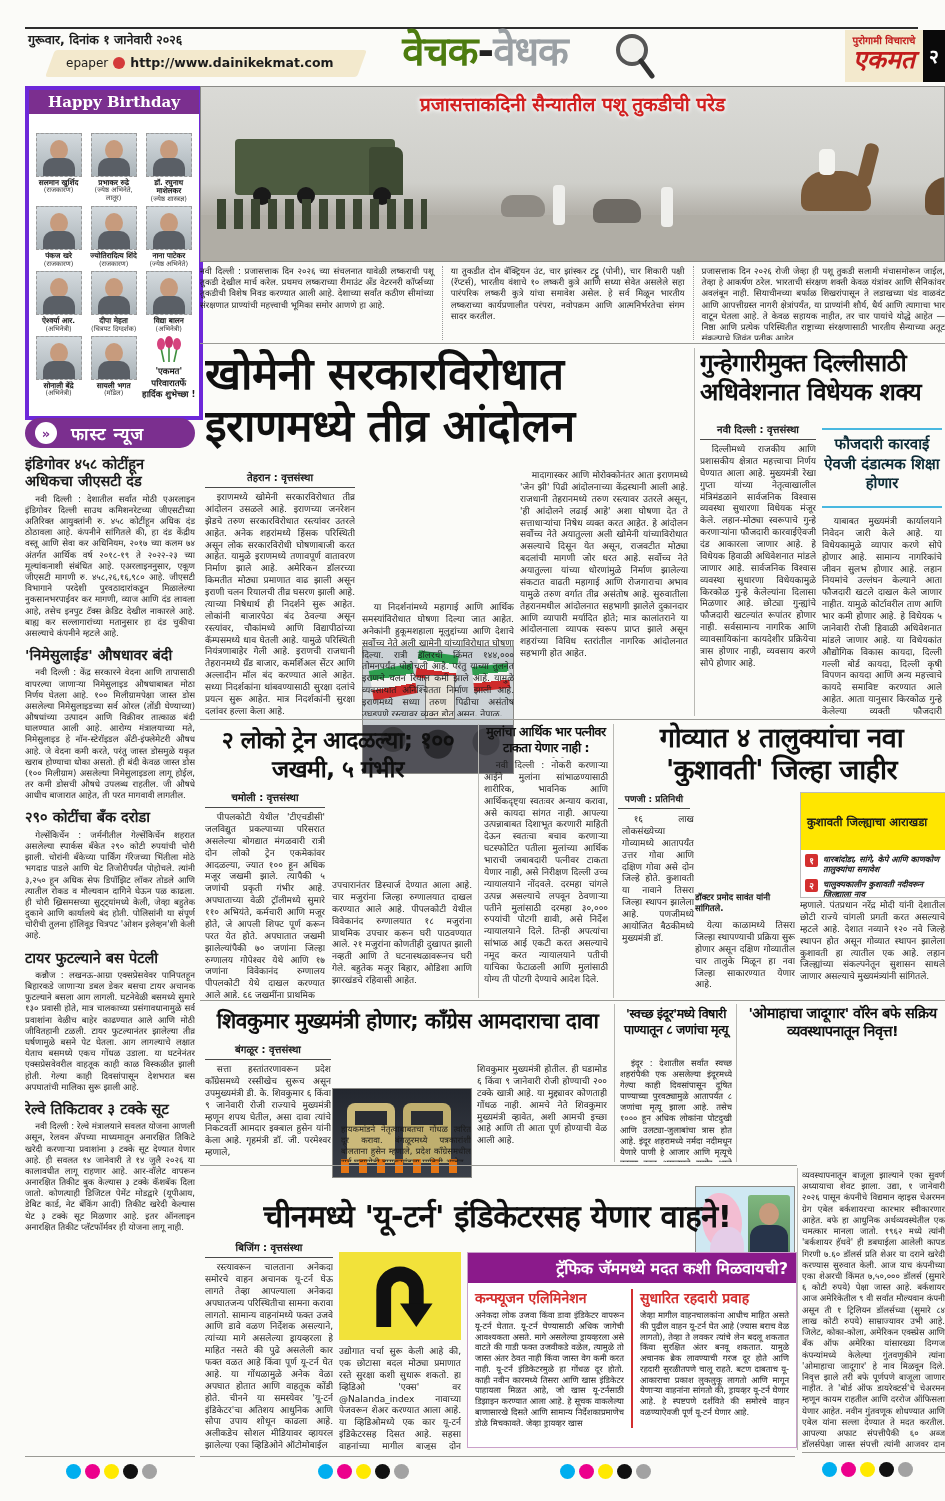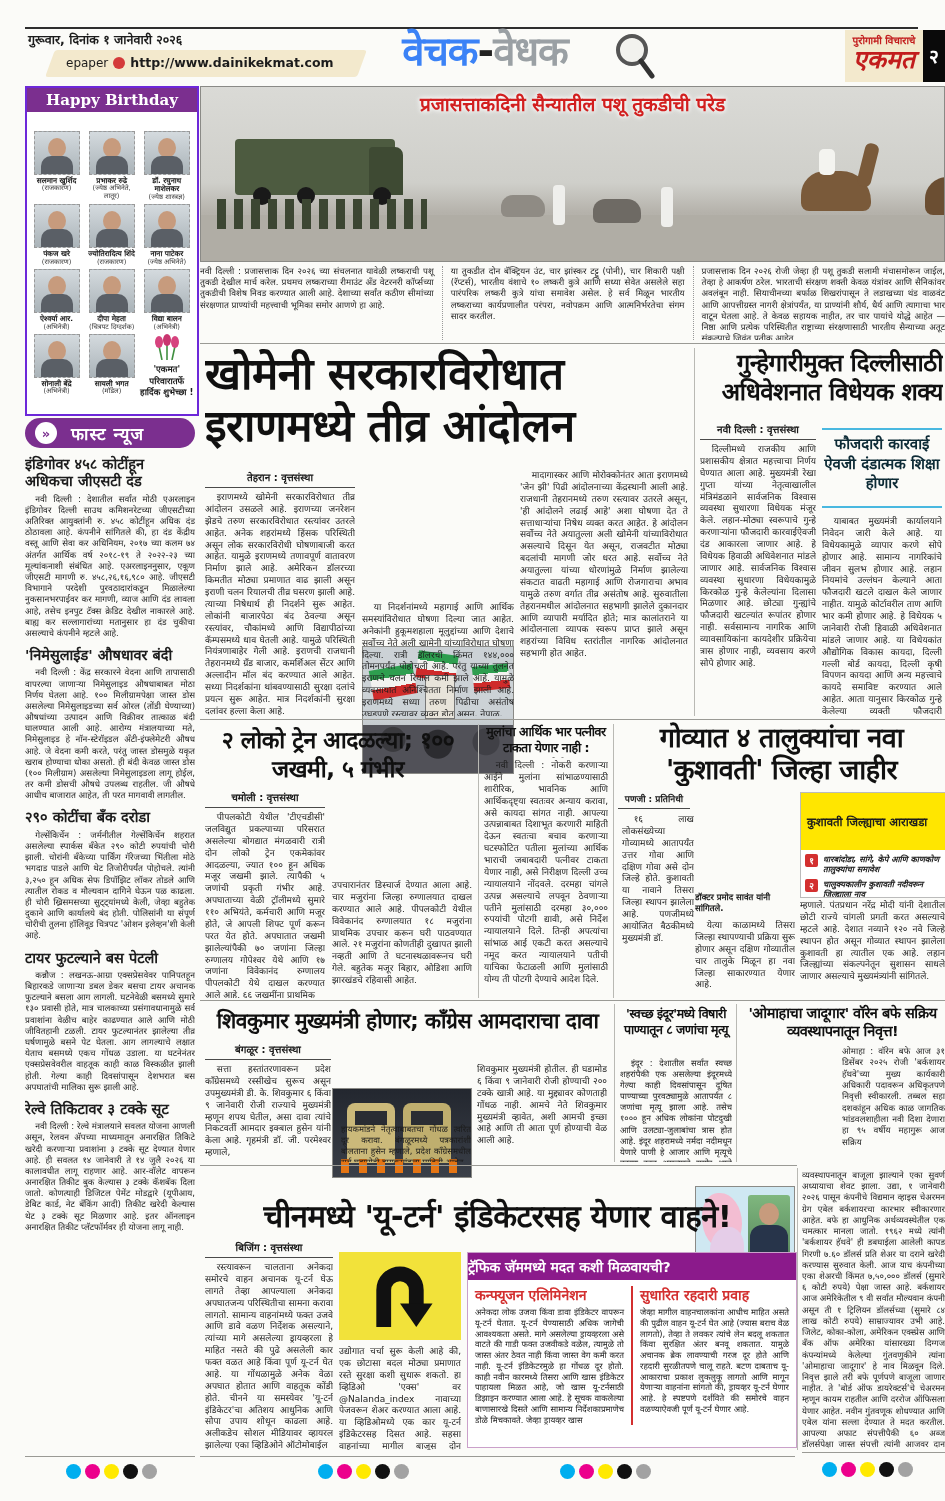--- a/index.html
+++ b/index.html
@@ -15,21 +15,21 @@
           padding-bottom:3px;}
   .headline{font-weight:bold;color:#101010;letter-spacing:-0.5px;}
   .photo{position:relative;border:1px solid #8a8a86;box-sizing:border-box;}
   .dots{position:absolute;display:flex;gap:4px;}
   .dot{width:15px;height:15px;border-radius:50%;display:inline-block;}
   .d-c{background:#00aeef}.d-m{background:#ec008c}.d-y{background:#ffe900}.d-k{background:#111}.d-g{background:#a2a2a2}
   
   .mast-kicker{color:#c21d1d;font-weight:bold;font-size:10px;text-align:center;}
   .mast-logo{color:#c21d1d;font-weight:bold;font-size:25px;text-align:center;font-style:italic;line-height:1;}
   
-  .bday{border:2px solid #6d28d9;background:#fff;}
+  .bday{border:4px solid #6d28d9;background:#fff;}
   .bday-head{background:#7b2f8f;color:#fff;font-family:"DejaVu Serif","Liberation Serif",serif;
              font-weight:bold;font-size:15px;text-align:center;padding:3px 0;}
   .bgrid{display:flex;flex-wrap:wrap;padding:19px 2px;}
   .bcell{width:33.2%;text-align:center;margin-bottom:3px;}
   .face{width:44px;height:42px;margin:0 auto;border:1px dashed #999;position:relative;overflow:hidden;
         background:linear-gradient(#d4dade,#aab3b8);}
   .face::before{content:"";position:absolute;left:50%;top:6px;transform:translateX(-50%);
         width:18px;height:20px;border-radius:50%;background:#c79b7d;}
   .face::after{content:"";position:absolute;left:50%;top:24px;transform:translateX(-50%);
         width:32px;height:18px;border-radius:10px 10px 0 0;background:#5a5f66;}
@@ -44,21 +44,21 @@
   .fn-h{font-size:14.5px;font-weight:bold;line-height:1.2;margin:8px 0 3px 0;}
   
   .kbox{border:1px solid #bbb;background:#fff;}
   .kbox-title{background:#ffe600;font-weight:bold;font-size:11.5px;padding:21px 6px;}
   .krow{display:flex;align-items:flex-start;margin:4px 4px 0 4px;}
   .knum{background:#d32f2f;color:#fff;font-weight:bold;font-size:9px;min-width:13px;height:13px;
         display:flex;align-items:center;justify-content:center;margin-right:5px;border-radius:2px;}
   .ktext{font-size:8.2px;line-height:1.25;font-weight:bold;color:#222;font-style:italic;}
   
   .thelp{border:1px solid #caa0ca;}
-  .thelp-head{background:#8b1a8b;color:#fff;font-weight:bold;font-size:14px;text-align:left;padding:4px 0;}
+  .thelp-head{background:#8b1a8b;color:#fff;font-weight:bold;font-size:16px;text-align:right;padding:4px 8px;}
   .thelp-cols{display:flex;}
   .thelp-col{flex:1;padding:5px 7px;}
   .thelp-title{color:#d32f2f;font-weight:bold;font-size:14px;margin-bottom:3px;}
   .thelp-div{width:2px;background:#d32f2f;margin:6px 0;}
   .capcol{font-size:8.6px;line-height:1.3;text-align:justify;}
   .epaper-strip{position:absolute;left:50px;top:50px;width:312px;height:27px;background:#f3e9cd;
                 transform:skewX(-20deg);border-radius:3px;}
 </style>
 </head>
 <body>
@@ -68,21 +68,21 @@
   <div class="sec" style="left:0;top:0;width:945px;height:84px">
     <div class="hrule" style="left:25px;top:27px;width:893px;height:2px;background:#2e2e2e"></div>
     <div style="position:absolute;left:28px;top:31px;font-size:12.5px;font-weight:bold;">गुरूवार, दिनांक १ जानेवारी २०२६</div>
     <div class="epaper-strip"></div>
     <div style="position:absolute;left:66px;top:55px;display:flex;align-items:center;gap:5px;">
       <span style="font-size:12px;">epaper</span>
       <span style="width:12px;height:12px;border-radius:50%;background:#d43a3a;display:inline-block;"></span>
       <span style="font-size:12.5px;font-weight:bold;">http://www.dainikekmat.com</span>
     </div>
     <div style="position:absolute;left:345px;top:28px;width:280px;text-align:center;font-weight:bold;font-size:40px;letter-spacing:-1px;line-height:1.15;">
-      <span style="color:#3b82f6;">वेचक</span><span style="color:#222;">-</span><span style="color:#9aa0a4;">वेधक</span>
+      <span style="color:#4d7c0f;">वेचक</span><span style="color:#222;">-</span><span style="color:#9aa0a4;">वेधक</span>
     </div>
     <svg style="position:absolute;left:610px;top:30px;" width="46" height="50" viewBox="0 0 46 50">
       <circle cx="22" cy="20" r="14" fill="#f2f2ee" stroke="#555" stroke-width="4"></circle>
       <line x1="31" y1="31" x2="42" y2="46" stroke="#333" stroke-width="5" stroke-linecap="round"></line>
     </svg>
     <div style="position:absolute;left:845px;top:30px;width:78px;height:52px;background:#f3e9cd;padding-top:3px;box-sizing:border-box;">
       <div class="mast-kicker">पुरोगामी विचाराचे</div>
       <div class="mast-logo">एकमत</div>
     </div>
     <div style="position:absolute;left:923px;top:30px;width:22px;height:52px;background:#0a0a0a;color:#fff;display:flex;align-items:center;justify-content:center;font-size:19px;font-weight:bold;">
@@ -214,21 +214,21 @@
     <div style="position:absolute;left:54px;top:6px;width:40px;height:27px;background:linear-gradient(#2e9e4f 33%,#f2f2f0 33% 66%,#cf2b2b 66%);transform:rotate(8deg);"></div>
     <div style="position:absolute;left:62px;top:28px;width:28px;height:42px;background:#e8e4da;border:1px solid #777;"></div>
     <div style="position:absolute;left:110px;top:18px;width:36px;height:25px;background:linear-gradient(#2e9e4f 33%,#f2f2f0 33% 66%,#cf2b2b 66%);transform:rotate(-6deg);"></div>
     <div style="position:absolute;left:0;bottom:0;width:100%;height:48px;background:radial-gradient(circle at 20% 30%,#3a3a3e 12px,transparent 13px),radial-gradient(circle at 50% 40%,#2c2c30 14px,transparent 15px),radial-gradient(circle at 82% 35%,#404046 13px,transparent 14px),#515158;"></div>
   </div>
   <div class="bodytxt sec" style="left:362px;top:602px;width:152px;height:114px;">या निदर्शनांमध्ये महागाई आणि आर्थिक समस्यांविरोधात घोषणा दिल्या जात आहेत. अनेकांनी हुकूमशहाला मूलुद्दांच्या आणि देशाचे सर्वोच्च नेते अली खामेनी यांच्याविरोधात घोषणा दिल्या. रात्री डॉलरची किंमत १४४,००० तोमनपर्यंत पोहोचली आहे. परंतु याच्या तुलनेत इराणचे चलन रियाल कमी झाले आहे. यामुळे व्यवसायात अनिश्चितता निर्माण झाली आहे. इराणमध्ये सध्या तरुण पिढीचा असंतोष उघडपणे रस्त्यावर व्यक्त होत असून, नेपाळ,</div>
   <div class="bodytxt sec" style="left:520px;top:470px;width:168px;height:246px;">मादागास्कर आणि मोरोक्कोनंतर आता इराणमध्ये 'जेन झी' पिढी आंदोलनाच्या केंद्रस्थानी आली आहे. राजधानी तेहरानमध्ये तरुण रस्त्यावर उतरले असून, 'ही आंदोलने लढाई आहे' अशा घोषणा देत ते सत्ताधाऱ्यांचा निषेध व्यक्त करत आहेत. हे आंदोलन सर्वोच्च नेते अयातुल्ला अली खोमेनी यांच्याविरोधात असल्याचे दिसून येत असून, राजवटीत मोठ्या बदलांची मागणी जोर धरत आहे. सर्वोच्च नेते अयातुल्ला यांच्या धोरणांमुळे निर्माण झालेल्या संकटात वाढती महागाई आणि रोजगाराचा अभाव यामुळे तरुण वर्गात तीव्र असंतोष आहे. सुरुवातीला तेहरानमधील आंदोलनात सहभागी झालेले दुकानदार आणि व्यापारी मर्यादित होते; मात्र कालांतराने या आंदोलनाला व्यापक स्वरूप प्राप्त झाले असून शहरांच्या विविध स्तरांतील नागरिक आंदोलनात सहभागी होत आहेत.</div>
 
   <div class="vrule" style="left:694px;top:348px;height:368px;"></div>
 
-  <div class="headline sec" style="left:700px;top:349px;width:243px;height:66px;font-size:24px;line-height:1.2;text-align:right;">गुन्हेगारीमुक्त दिल्लीसाठी अधिवेशनात विधेयक शक्य</div>
+  <div class="headline sec" style="left:700px;top:349px;width:243px;height:66px;font-size:24px;line-height:1.2;">गुन्हेगारीमुक्त दिल्लीसाठी अधिवेशनात विधेयक शक्य</div>
   <div class="byline sec" style="left:700px;top:422px;width:116px;">नवी दिल्ली : वृत्तसंस्था</div>
   <div class="bodytxt sec" style="left:700px;top:444px;width:116px;height:272px;">दिल्लीमध्ये राजकीय आणि प्रशासकीय क्षेत्रात महत्त्वाचा निर्णय घेण्यात आला आहे. मुख्यमंत्री रेखा गुप्ता यांच्या नेतृत्वाखालील मंत्रिमंडळाने सार्वजनिक विश्वास व्यवस्था सुधारणा विधेयक मंजूर केले. लहान-मोठ्या स्वरूपाचे गुन्हे करणाऱ्यांना फौजदारी कारवाईऐवजी दंड आकारला जाणार आहे. हे विधेयक हिवाळी अधिवेशनात मांडले जाणार आहे. सार्वजनिक विश्वास व्यवस्था सुधारणा विधेयकामुळे किरकोळ गुन्हे केलेल्यांना दिलासा मिळणार आहे. छोट्या गुन्ह्यांचे फौजदारी खटल्यांत रूपांतर होणार नाही. सर्वसामान्य नागरिक आणि व्यावसायिकांना कायदेशीर प्रक्रियेचा त्रास होणार नाही, व्यवसाय करणे सोपे होणार आहे.</div>
   <div class="sec" style="left:822px;top:428px;width:120px;height:80px;border-top:2px solid #49b8e0;border-bottom:2px solid #49b8e0;font-weight:bold;font-size:15px;text-align:center;line-height:1.3;padding-top:5px;box-sizing:border-box;color:#0d2b36;">फौजदारी कारवाई ऐवजी दंडात्मक शिक्षा होणार</div>
   <div class="bodytxt sec" style="left:822px;top:516px;width:120px;height:200px;">याबाबत मुख्यमंत्री कार्यालयाने निवेदन जारी केले आहे. या विधेयकामुळे व्यापार करणे सोपे होणार आहे. सामान्य नागरिकांचे जीवन सुलभ होणार आहे. लहान नियमांचे उल्लंघन केल्याने आता फौजदारी खटले दाखल केले जाणार नाहीत. यामुळे कोर्टावरील ताण आणि भार कमी होणार आहे. हे विधेयक ५ जानेवारी रोजी हिवाळी अधिवेशनात मांडले जाणार आहे. या विधेयकांत औद्योगिक विकास कायदा, दिल्ली गल्ली बोर्ड कायदा, दिल्ली कृषी विपणन कायदा आणि अन्य महत्त्वाचे कायदे समाविष्ट करण्यात आले आहेत. आता यानुसार किरकोळ गुन्हे केलेल्या व्यक्ती फौजदारी कारवाईऐवजी दंडाच्या शिक्षेस पात्र असणार आहेत.</div>
 
   <div class="hrule" style="left:200px;top:719px;width:745px;"></div>
 
   <div class="headline sec" style="left:205px;top:726px;width:266px;height:60px;font-size:23px;line-height:1.25;text-align:center;">२ लोको ट्रेन आदळल्या; १०० जखमी, ५ गंभीर</div>
   <div class="byline sec" style="left:205px;top:790px;width:120px;">चमोली : वृत्तसंस्था</div>
   <div class="bodytxt sec" style="left:205px;top:812px;width:120px;height:186px;">पीपलकोटी येथील 'टीएचडीसी' जलविद्युत प्रकल्पाच्या परिसरात असलेल्या बोगद्यात मंगळवारी रात्री दोन लोको ट्रेन एकमेकांवर आदळल्या, ज्यात १०० हून अधिक मजूर जखमी झाले. त्यापैकी ५ जणांची प्रकृती गंभीर आहे. अपघाताच्या वेळी ट्रॉलीमध्ये सुमारे ११० अभियंते, कर्मचारी आणि मजूर होते, जे आपली शिफ्ट पूर्ण करून परत येत होते. अपघातात जखमी झालेल्यांपैकी ७० जणांना जिल्हा रुग्णालय गोपेश्वर येथे आणि १७ जणांना विवेकानंद रुग्णालय पीपलकोटी येथे दाखल करण्यात आले आहे. ६६ जखमींना प्राथमिक</div>
@@ -288,21 +288,20 @@
 
   <div class="vrule" style="left:614px;top:1004px;height:158px;"></div>
 
   <div class="headline sec" style="left:620px;top:1006px;width:112px;height:48px;font-size:12.5px;line-height:1.25;text-align:center;">'स्वच्छ इंदूर'मध्ये विषारी पाण्यातून ८ जणांचा मृत्यू</div>
   <div class="bodytxt sec" style="left:620px;top:1058px;width:112px;height:104px;font-size:8.4px;">इंदूर : देशातील सर्वांत स्वच्छ शहरांपैकी एक असलेल्या इंदूरमध्ये गेल्या काही दिवसांपासून दूषित पाण्याच्या पुरवठ्यामुळे आतापर्यंत ८ जणांचा मृत्यू झाला आहे. तसेच १००० हून अधिक लोकांना पोटदुखी आणि उलट्या-जुलाबांचा त्रास होत आहे. इंदूर शहरामध्ये नर्मदा नदीमधून येणारे पाणी हे आजार आणि मृत्यूचे कारण ठरत असल्याचे समोर आले आहे. नर्मदा नदीच्या पाण्याचा वापर करू नका, असे आवाहन करणाऱ्या पोस्ट सोशल मीडियावरून लोक शेअर करत होते.</div>
 
   <div class="vrule" style="left:736px;top:1004px;height:158px;"></div>
 
   <div class="headline sec" style="left:740px;top:1004px;width:205px;height:38px;font-size:14.5px;line-height:1.25;text-align:center;">'ओमाहाचा जादूगार' वॉरेन बफे सक्रिय व्यवस्थापनातून निवृत्त!</div>
 
-  <div class="bodytxt sec" style="left:842px;top:1046px;width:103px;height:116px;text-indent:0;font-size:8.6px;">ओमाहा : वॉरेन बफे आज ३१ डिसेंबर २०२५ रोजी 'बर्कशायर हॅथवे'च्या मुख्य कार्यकारी अधिकारी पदावरून अधिकृतपणे निवृत्ती स्वीकारली. तब्बल सहा दशकांहून अधिक काळ जागतिक भांडवलशाहीला नवी दिशा देणारा हा ९५ वर्षीय महागुरू आज सक्रिय</div>
 
   <div class="vrule" style="left:797px;top:1168px;height:282px;"></div>
   <div class="bodytxt sec" style="left:802px;top:1170px;width:143px;height:278px;text-indent:0;font-size:8.5px;">व्यवस्थापनातून बाजूला झाल्याने एका सुवर्ण अध्यायाचा शेवट झाला. उद्या, १ जानेवारी २०२६ पासून कंपनीचे विद्यमान व्हाइस चेअरमन ग्रेग एबेल बर्कशायरचा कारभार स्वीकारणार आहेत. बफे हा आधुनिक अर्थव्यवस्थेतील एक चमत्कार मानला जातो. १९६२ मध्ये त्यांनी 'बर्कशायर हॅथवे' ही डबघाईला आलेली कापड गिरणी ७.६० डॉलर्स प्रति शेअर या दराने खरेदी करण्यास सुरुवात केली. आज याच कंपनीच्या एका शेअरची किंमत ७,५०,००० डॉलर्स (सुमारे ६ कोटी रुपये) पेक्षा जास्त आहे. बर्कशायर आज अमेरिकेतील ९ वी सर्वांत मौल्यवान कंपनी असून ती १ ट्रिलियन डॉलर्सच्या (सुमारे ८४ लाख कोटी रुपये) साम्राज्यावर उभी आहे. जिलेट, कोका-कोला, अमेरिकन एक्स्प्रेस आणि बँक ऑफ अमेरिका यांसारख्या दिग्गज कंपन्यांमध्ये केलेल्या गुंतवणुकीने त्यांना 'ओमाहाचा जादूगार' हे नाव मिळवून दिले. निवृत्त झाले तरी बफे पूर्णपणे बाजूला जाणार नाहीत. ते 'बोर्ड ऑफ डायरेक्टर्स'चे चेअरमन म्हणून कायम राहतील आणि दररोज ऑफिसला येणार आहेत. नवीन गुंतवणूक शोधण्यात आणि एबेल यांना सल्ला देण्यात ते मदत करतील. आपल्या अफाट संपत्तीपैकी ६० अब्ज डॉलर्सपेक्षा जास्त संपत्ती त्यांनी आजवर दान केली आहे.</div>
 
   <div class="hrule" style="left:200px;top:1165px;width:597px;"></div>
 
   <div class="headline sec" style="left:200px;top:1194px;width:595px;height:46px;font-size:31px;text-align:center;">चीनमध्ये 'यू-टर्न' इंडिकेटरसह येणार वाहने!</div>
   <div class="byline sec" style="left:205px;top:1240px;width:128px;">बिजिंग : वृत्तसंस्था</div>
   <div class="bodytxt sec" style="left:205px;top:1262px;width:128px;height:188px;">रस्त्यावरून चालताना अनेकदा समोरचे वाहन अचानक यू-टर्न घेऊ लागते तेव्हा आपल्याला अनेकदा अपघातजन्य परिस्थितीचा सामना करावा लागतो. सामान्य वाहनांमध्ये फक्त उजवे आणि डावे वळण निर्देशक असल्याने, त्यांच्या मागे असलेल्या ड्रायव्हरला हे माहित नसते की पुढे असलेली कार फक्त वळत आहे किंवा पूर्ण यू-टर्न घेत आहे. या गोंधळामुळे अनेक वेळा अपघात होतात आणि वाहतूक कोंडी होते. चीनने या समस्येवर 'यू-टर्न इंडिकेटर'चा अतिशय आधुनिक आणि सोपा उपाय शोधून काढला आहे. अलीकडेच सोशल मीडियावर व्हायरल झालेल्या एका व्हिडिओने ऑटोमोबाईल</div>
   <div class="sec" style="left:339px;top:1252px;width:122px;height:88px;background:#f2e23a;display:flex;align-items:center;justify-content:center;">

